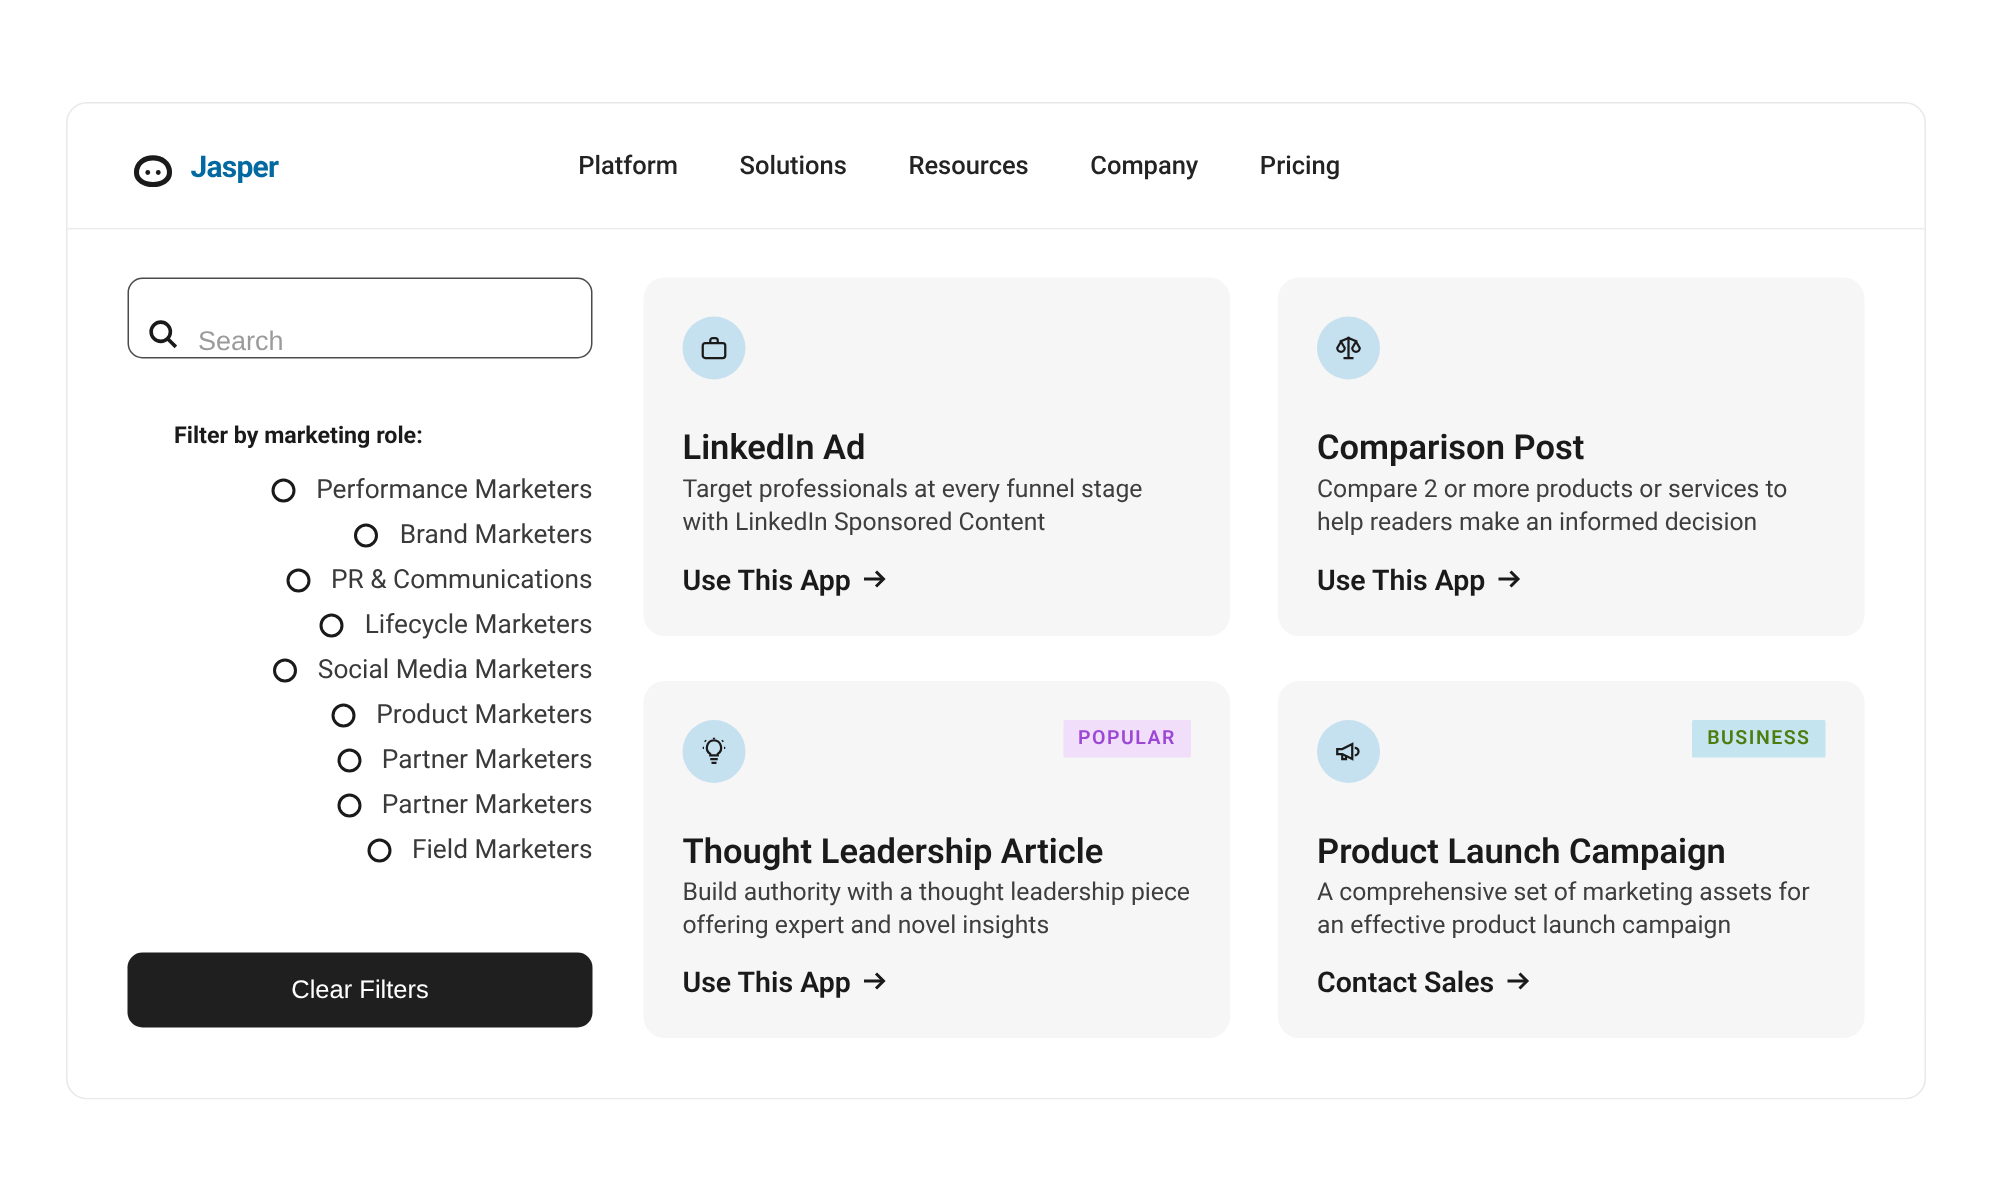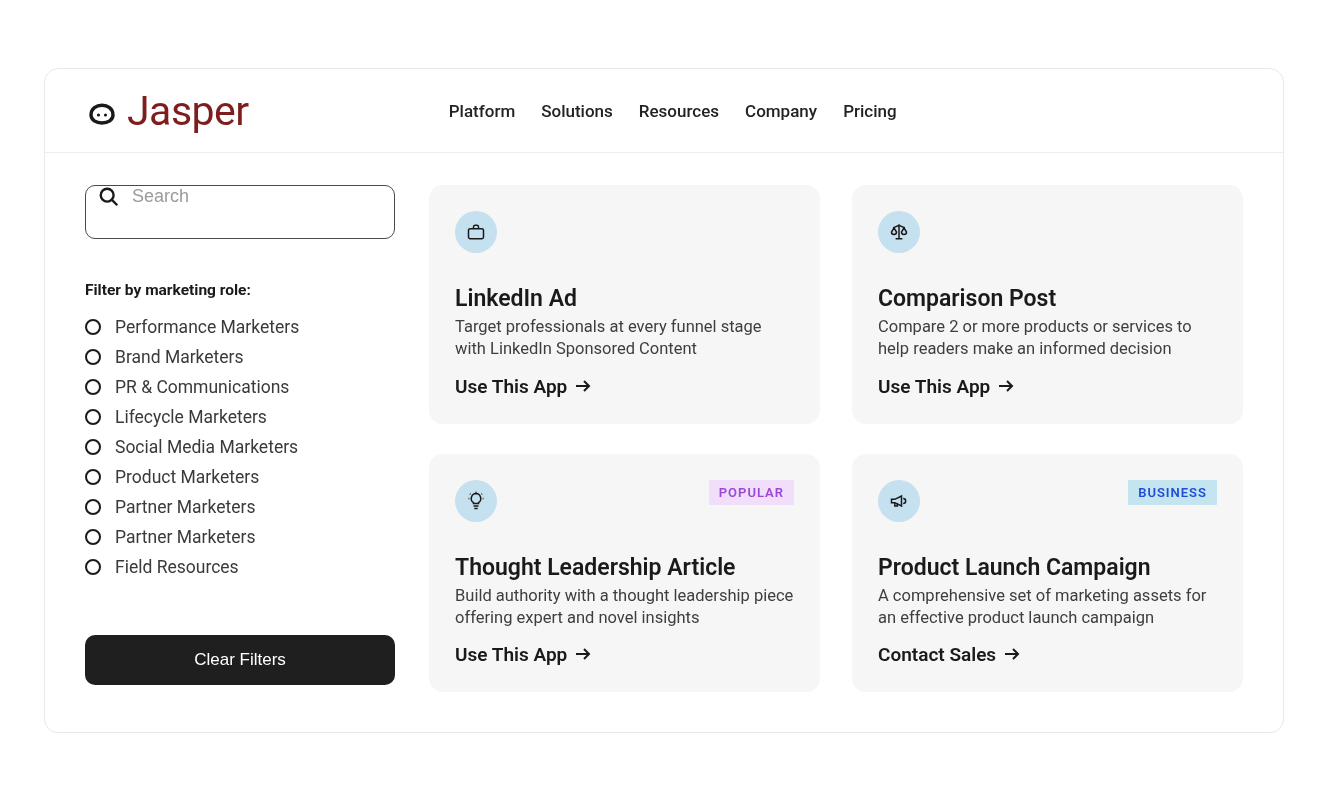--- a/index.html
+++ b/index.html
@@ -23,28 +23,28 @@
     padding: 0 40px;
     border-bottom: 1px solid #ededed;
   }
   .logo {
     display: flex;
     align-items: center;
     gap: 8px;
   }
   .logo-mark svg { display:block; }
   .logo-text {
-    font-size: 41px;
-    font-weight: 400;
-    color: #7f1d1d;
+    font-size: 20px;
+    font-weight: 700;
+    color: #0369a1;
     letter-spacing: -0.5px;
   }
   .nav {
     display: flex;
-    gap: 26px;
+    gap: 41px;
     margin-left: 200px;
   }
   .nav a {
     font-size: 17px;
     color: #232323;
     text-decoration: none;
     font-weight: 500;
   }
   .right-actions {
     display: flex;
@@ -71,21 +71,21 @@
   
   .body {
     display: flex;
     padding: 32px 40px 40px;
     gap: 34px;
   }
   
   .sidebar { width: 310px; flex-shrink:0; }
   .search-box {
     display: flex;
-    align-items: flex-start;
+    align-items: flex-end;
     border: 1px solid #4a4a4a;
     border-radius: 10px;
     height: 54px;
     padding: 0 12px;
     gap: 12px;
   }
   .search-box input {
     border: none;
     outline: none;
     font-size: 18px;
@@ -93,27 +93,29 @@
     flex: 1;
     background: transparent;
   }
   .search-box input::placeholder { color: #9b9b9b; }
   .filter-title {
     font-size: 15.5px;
     font-weight: 700;
     margin-top: 42px;
     margin-bottom: 18px;
     color: #1a1a1a;
+    margin-left: 31px;
   }
   .filter-list { display: flex; flex-direction: column; gap: 10px; }
   .filter-item {
     display: flex;
     align-items: center;
     gap: 14px;
     cursor: pointer;
+    justify-content: flex-end;
   }
   .radio {
     width: 16px; height: 16px;
     border: 2px solid #1a1a1a;
     border-radius: 50%;
     display: inline-block;
   }
   .filter-item span.lbl {
     font-size: 17.5px;
     color: #3a3a3a;
@@ -165,21 +167,21 @@
     letter-spacing: 1px;
     padding: 5px 10px;
     border-radius: 1px;
   }
   .badge.popular {
     background: #f0defa;
     color: #9c47d6;
   }
   .badge.business {
     background: #c4e4ef;
-    color: #1d4ed8;
+    color: #4d7c0f;
   }
   .card-title {
     font-size: 23px;
     font-weight: 600;
     color: #1a1a1a;
     margin-top: 32px;
   }
   .card-desc {
     font-size: 16.5px;
     color: #3e3e3e;
@@ -271,21 +273,21 @@
         <label class="filter-item">
           <span class="radio"></span>
           <span class="lbl">Partner Marketers</span>
         </label>
         <label class="filter-item">
           <span class="radio"></span>
           <span class="lbl">Partner Marketers</span>
         </label>
         <label class="filter-item">
           <span class="radio"></span>
-          <span class="lbl">Field Resources</span>
+          <span class="lbl">Field Marketers</span>
         </label>
       </div>
 
       <button class="clear-btn">Clear Filters</button>
     </aside>
 
     <div class="grid">
 
       <div class="card">
         <div class="card-header">

